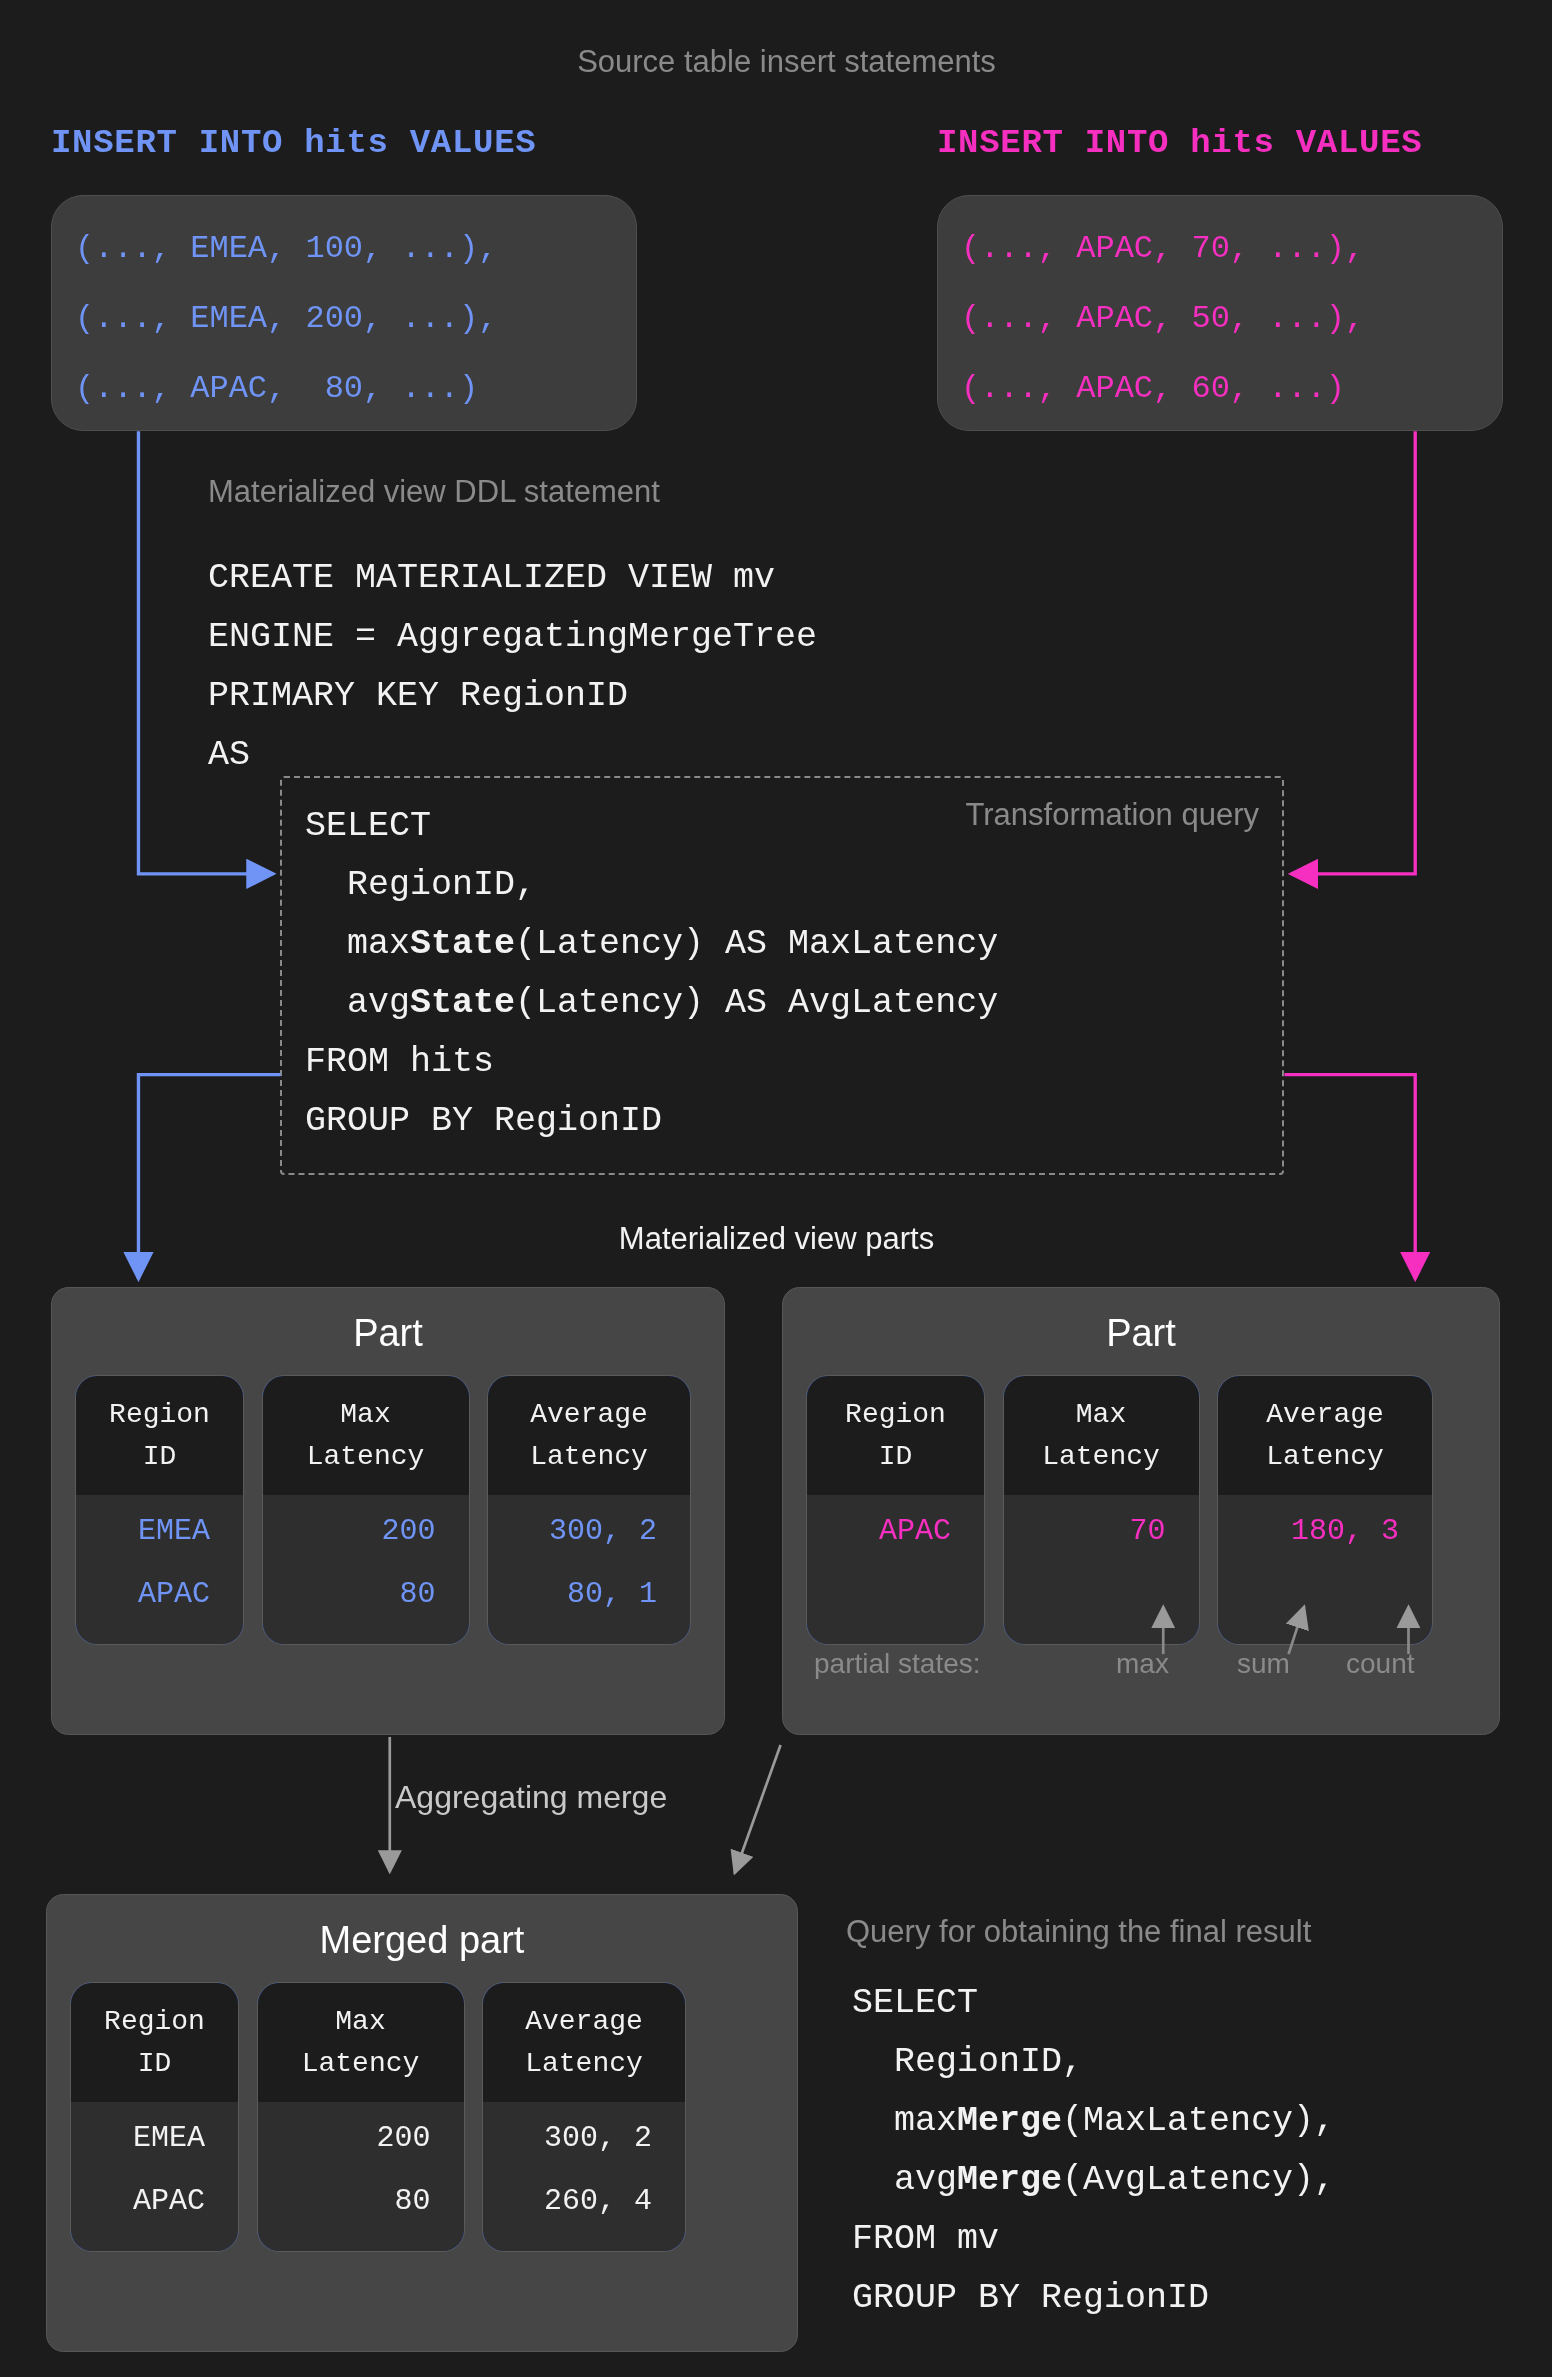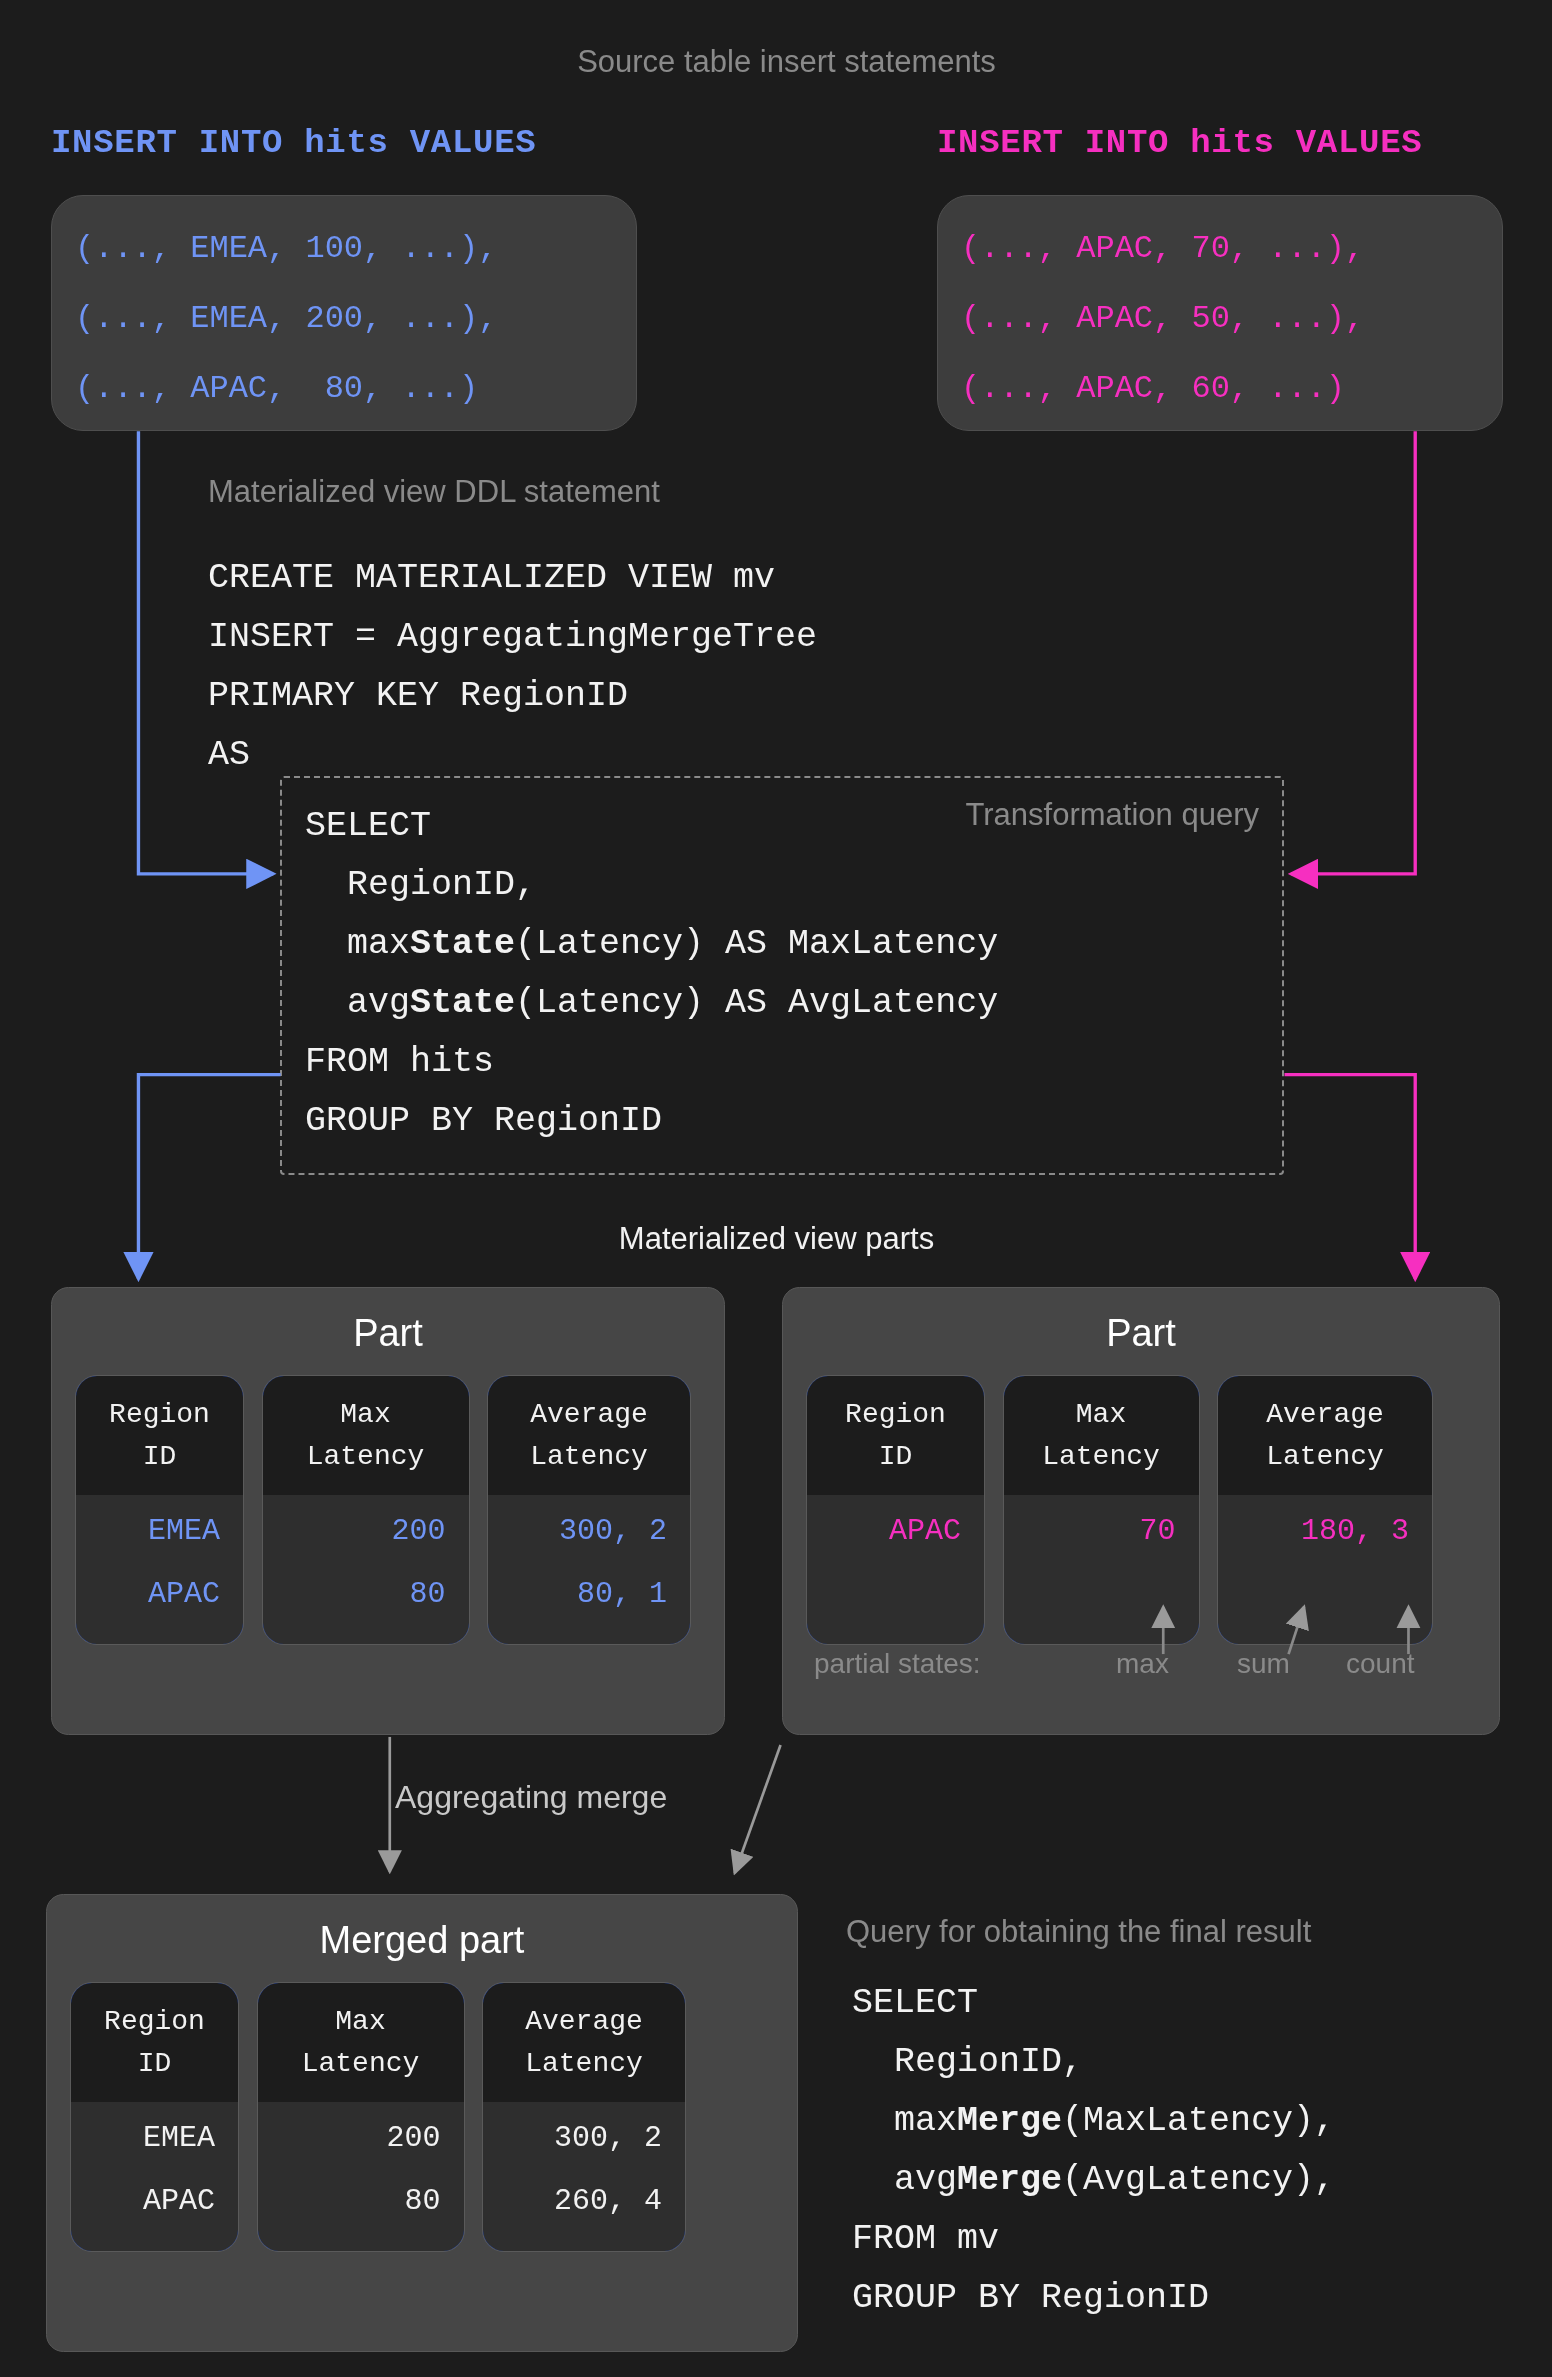--- a/index.html
+++ b/index.html
@@ -67,21 +67,21 @@
   .col{
     flex:1;background:#1d4ed8;border:0.7px solid #5a5a5a;border-radius:22px;
     overflow:hidden;
   }
   .col-head{
     background:#1c1c1c;text-align:center;font-size:28px;line-height:42px;
     padding:17.5px 0 17.5px 0;color:#f2f2f2;white-space:pre-line;
   }
   .col-body{background:#2e2e2e;padding:5.4px 0 17.5px 0;}
   .cell{
-    text-align:right;font-size:30px;line-height:63px;padding-right:23px;white-space:pre;
+    text-align:right;font-size:30px;line-height:63px;padding-right:33px;white-space:pre;
   }
 
   
   #part-left  .col:nth-child(1), #part-right .col:nth-child(1), #part-merged .col:nth-child(1){flex:0 0 167px;}
   #part-left  .col:nth-child(2), #part-right .col:nth-child(2), #part-merged .col:nth-child(2){flex:0 0 206px;}
   #part-left  .col:nth-child(3), #part-right .col:nth-child(3), #part-merged .col:nth-child(3){flex:0 0 202px;}
   #part-right .col:nth-child(1){flex:0 0 177px;}
   #part-right .col:nth-child(2){flex:0 0 195px;}
   #part-right .col:nth-child(3){flex:0 0 214px;}
 
@@ -119,21 +119,21 @@
 
 <div class="abs mono pink" id="ins-right-head">INSERT INTO hits VALUES</div>
 <div class="abs insbox" id="ins-right-box">
   <div class="mono pink row">(..., APAC, 70, ...),</div>
   <div class="mono pink row">(..., APAC, 50, ...),</div>
   <div class="mono pink row">(..., APAC, 60, ...)</div>
 </div>
 
 <div class="abs sans muted" id="caption-ddl">Materialized view DDL statement</div>
 <div class="abs mono" id="ddl-code"><span>CREATE MATERIALIZED VIEW mv</span>
-<span>INSERT = AggregatingMergeTree</span>
+<span>ENGINE = AggregatingMergeTree</span>
 <span>PRIMARY KEY RegionID</span>
 <span>AS</span></div>
 
 <div class="abs" id="tq-box">
   <div class="abs sans muted" id="caption-transform" style="right:23px;top:19px;margin-left:41px;">Transformation query</div>
   <div class="mono" id="tq-code"><span>SELECT</span>
 <span>  RegionID,</span>
 <span>  max</span><b>State</b><span>(Latency) AS MaxLatency</span>
 <span>  avg</span><b>State</b><span>(Latency) AS AvgLatency</span>
 <span>FROM hits</span>

